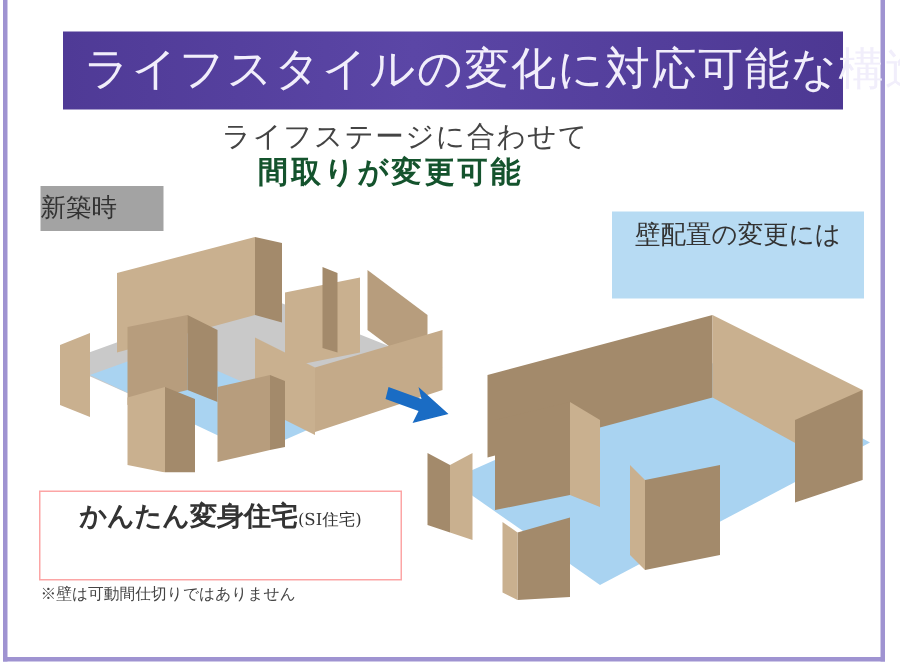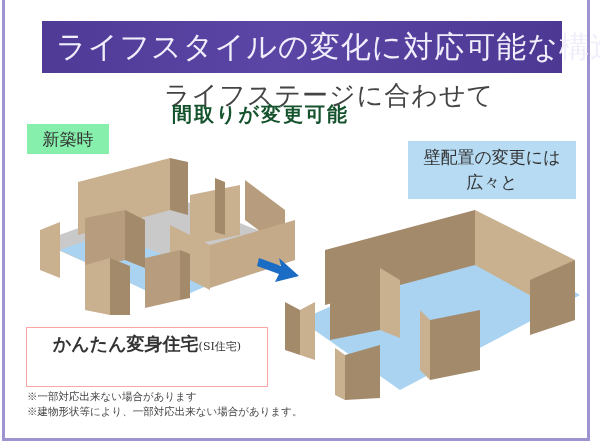--- a/index.html
+++ b/index.html
@@ -1,21 +1,21 @@
 <!DOCTYPE html>
 <html><head>
 <meta charset="utf-8">
 <style>
   html,body{margin:0;padding:0;background:#fff;}
   body{width:600px;height:448px;position:relative;overflow:hidden;font-family:"DejaVu Serif",serif;}
   .frame{position:absolute;left:2px;top:-4px;width:588px;height:445px;border:3px solid #9f93d1;border-top:none;box-sizing:border-box;}
   .banner{position:absolute;left:42px;top:21px;width:520px;height:52px;background:linear-gradient(90deg,#4f3a96 0%,#5b46a6 45%,#4d3893 100%);color:#f1eefb;font-size:30px;line-height:52px;letter-spacing:1px;text-align:left;padding-left:14px;box-sizing:border-box;white-space:nowrap;}
-  .sub1{position:absolute;left:164px;top:78px;width:240px;font-size:26px;color:#444;letter-spacing:1px;white-space:nowrap;}
+  .sub1{position:absolute;left:148px;top:78px;width:240px;font-size:19px;color:#444;letter-spacing:1px;white-space:nowrap;}
   .sub2{position:absolute;left:172px;top:101px;font-size:20px;color:#14532d;font-weight:bold;letter-spacing:2px;white-space:nowrap;}
-  .label-new{position:absolute;left:27px;top:124px;width:82px;height:30px;background:#86efac;color:#333;font-family:"DejaVu Sans",sans-serif;font-size:17px;line-height:30px;text-align:center;}
+  .label-new{position:absolute;left:27px;top:124px;width:82px;height:30px;background:#a3a3a3;color:#333;font-family:"DejaVu Sans",sans-serif;font-size:17px;line-height:30px;text-align:left;}
   .label-after{position:absolute;left:408px;top:141px;width:168px;height:58px;background:#b7dbf3;color:#333;font-family:"DejaVu Sans",sans-serif;font-size:17px;line-height:25px;text-align:center;padding-top:4px;box-sizing:border-box;}
   .label-after span{display:block;}
   .si-box{position:absolute;left:26px;top:327px;width:240px;height:58px;border:1px solid #fca5a5;background:#fff;text-align:center;color:#333;}
   .si-box .l1{font-size:18px;font-weight:bold;margin-top:4px;white-space:nowrap;}
   .si-box .l1 small{font-size:11px;font-weight:normal;}
   .si-box .l2{font-size:18px;font-weight:bold;letter-spacing:3px;white-space:nowrap;}
   .notes{position:absolute;left:27px;top:389px;font-size:10.5px;line-height:15px;color:#444;white-space:nowrap;}
   .notes div{margin:0;}
   svg{position:absolute;}
 </style>
@@ -26,21 +26,20 @@
 
 <div class="banner">ライフスタイルの変化に対応可能な構造</div>
 
 <div class="sub1">ライフステージに合わせて</div>
 <div class="sub2">間取りが変更可能</div>
 
 <div class="label-new">新築時</div>
 
 <div class="label-after">
   <span>壁配置の変更には</span>
-  <span>広々と</span>
 </div>
 
 <svg style="left:30px;top:140px" width="270" height="175" viewBox="0 0 270 175">
 
   <polygon points="10,102 140,160 265,105 140,55" fill="#c9c9c9"></polygon>
   <polygon points="30,110 140,162 190,140 80,92" fill="#a9d3f1"></polygon>
 
   <polygon points="48,42 140,18 140,70 48,95" fill="#c9b08f"></polygon>
   <polygon points="140,18 158,22 158,75 140,70" fill="#a38a6b"></polygon>
   <polygon points="160,55 210,45 210,95 160,105" fill="#c9b08f"></polygon>
@@ -80,15 +79,14 @@
 
   <polygon points="65,145 100,135 100,188 65,190" fill="#a38a6b"></polygon>
   <polygon points="55,138 65,145 65,190 55,185" fill="#c9b08f"></polygon>
 </svg>
 
 <div class="si-box">
   <div class="l1"><span>かんたん変身住宅</span><small>(SI住宅)</small></div>
 </div>
 
 <div class="notes">
-  <div>※一部対応出来ない場合があります</div>
-  <div>※建物形状等により、一部対応出来ない場合があります。</div>
+  <div>※壁は可動間仕切りではありません</div>
 </div>
 
 </body></html>

